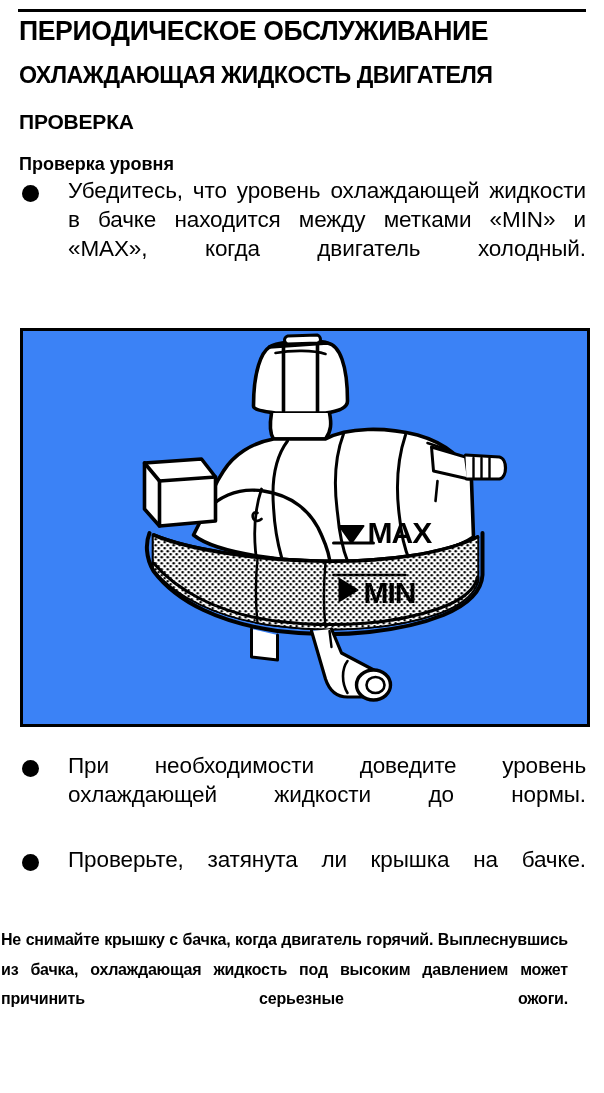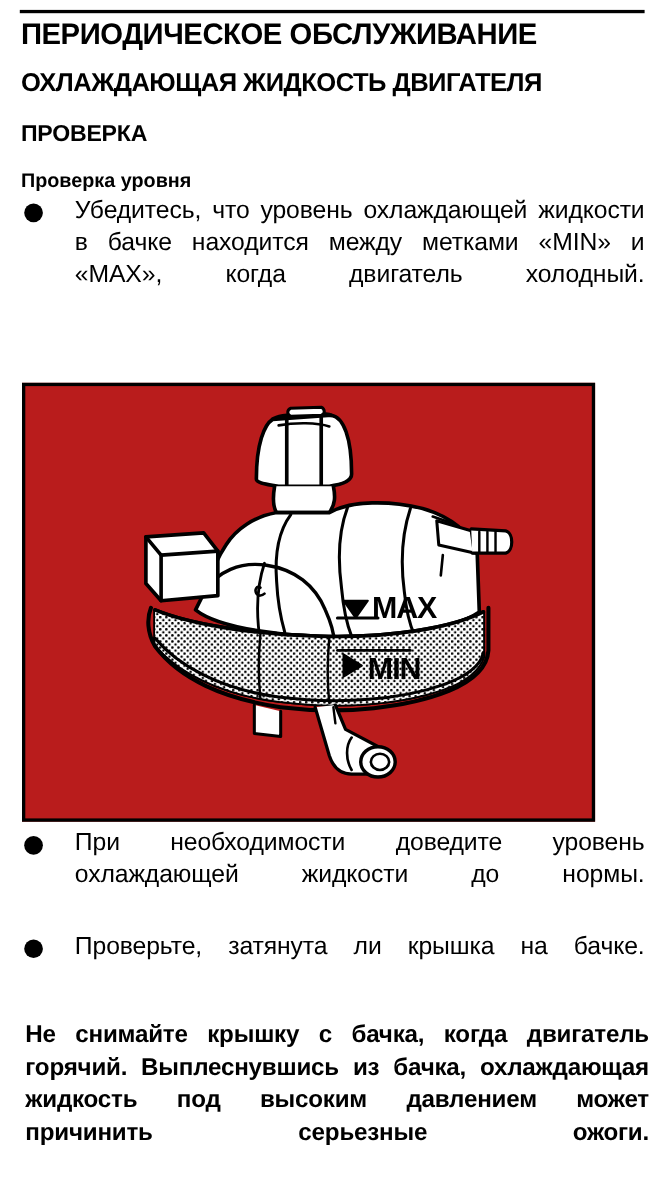--- a/index.html
+++ b/index.html
@@ -115,45 +115,45 @@
     width: 100%;
   }
 
   #b1 { top: 176px; }
   #b2 { top: 751px; }
   #b3 { top: 845px; }
 
   
   .warning {
     position: absolute;
-    left: 23px;
+    left: 1px;
     top: 925px;
     width: 567px;
-    font-size: 22px;
+    font-size: 16px;
     font-weight: bold;
     line-height: 29.5px;
     text-align: justify;
     text-justify: inter-word;
     letter-spacing: -0.2px;
   }
   .warning::after {
     content: "";
     display: inline-block;
     width: 100%;
   }
 
   
   .figure-frame {
     position: absolute;
     left: 20px;
-    top: 348px;
-    width: 521px;
+    top: 328px;
+    width: 570px;
     height: 399px;
     border: 3px solid #000;
-    background: #b91c1c;
+    background: #3b82f6;
     box-sizing: border-box;
     overflow: hidden;
   }
   .figure-frame svg {
     display: block;
     width: 100%;
     height: 100%;
   }
 </style>
 </head>

